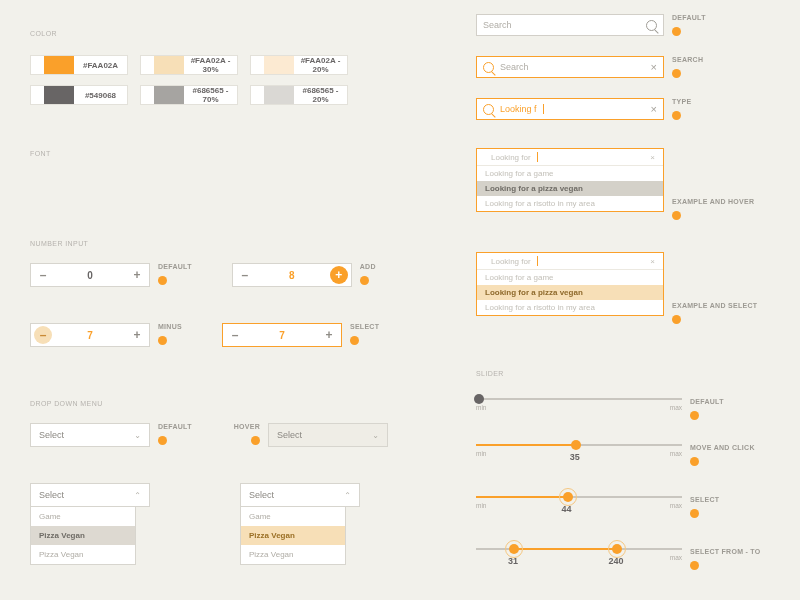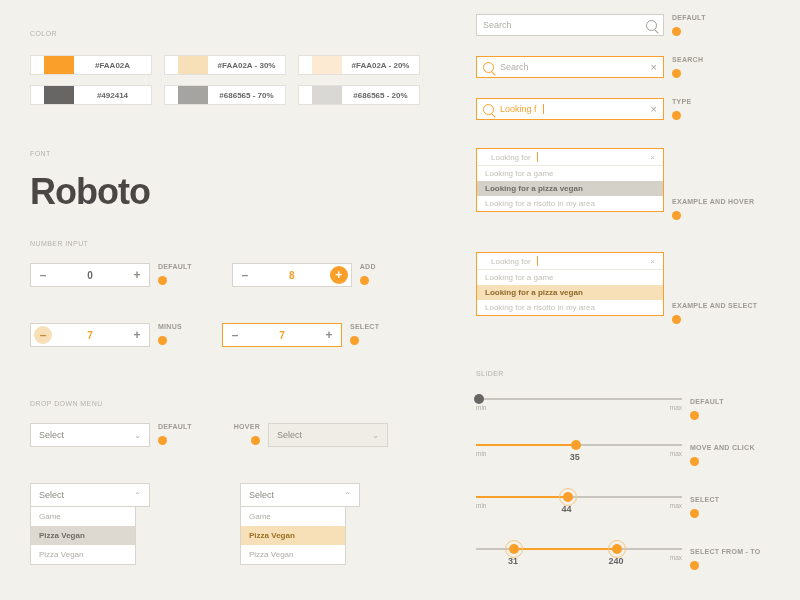--- a/index.html
+++ b/index.html
@@ -13,21 +13,21 @@
     height: 600px;
     position: relative;
     overflow: hidden;
   }
   .section-label { font-size: 7px; letter-spacing: .06em; color: #b6b3ae; }
   .col-left { position: absolute; left: 30px; width: 430px; }
   .col-right { position: absolute; left: 476px; width: 296px; }
 
   
   .swatch-row { display: flex; gap: 12px; }
-  .swatch { display:flex; align-items:center; width:122px; height:20px; background:#fff; border:1px solid #e3e1da; font-size:8px; font-weight:600; color:#686565;padding-left:13px;}
+  .swatch { display:flex; align-items:center; width:98px; height:20px; background:#fff; border:1px solid #e3e1da; font-size:8px; font-weight:600; color:#686565;padding-left:13px;}
   .sw-chip { width:30px; height:100%; }
   .sw-text { flex:1; text-align:center; }
 
   
   .font-title { font-size:36px; font-weight:800; color:#4a4745; letter-spacing:-1px; }
 
   
   .numrow { display:flex; gap:40px; }
   .num { display:flex; width:120px; height:24px; border:1px solid #d7d5ce; background:#fff; position:relative;}
   .num .btn { width:24px; display:flex; align-items:center; justify-content:center; color:#8f8c86; font-size:12px; font-weight:600;}
@@ -94,37 +94,36 @@
       </div>
     <div class="swatch">
         <div class="sw-chip" style="background:#FCEAD2"></div>
         <div class="sw-text">#FAA02A - 20%</div>
       </div>
   </div>
   <div style="height:10px"></div>
   <div class="swatch-row">
     <div class="swatch">
         <div class="sw-chip" style="background:#686565"></div>
-        <div class="sw-text">#492414</div>
+        <div class="sw-text">#549068</div>
       </div>
     <div class="swatch">
         <div class="sw-chip" style="background:#A6A4A1"></div>
         <div class="sw-text">#686565 - 70%</div>
       </div>
     <div class="swatch">
         <div class="sw-chip" style="background:#DAD8D4"></div>
         <div class="sw-text">#686565 - 20%</div>
       </div>
   </div>
 </div>
 
 <div class="col-left" style="top:150px;">
   <div class="section-label">FONT</div>
   <div style="height:14px"></div>
-  <div class="font-title">Roboto</div>
 </div>
 
 <div class="col-left" style="top:240px;">
   <div class="section-label">NUMBER INPUT</div>
   <div style="height:16px"></div>
   <div class="numrow">
     <div style="display:flex; gap:8px;">
       <div class="num">
         <div class="btn">–</div>
         <div class="val">0</div>

